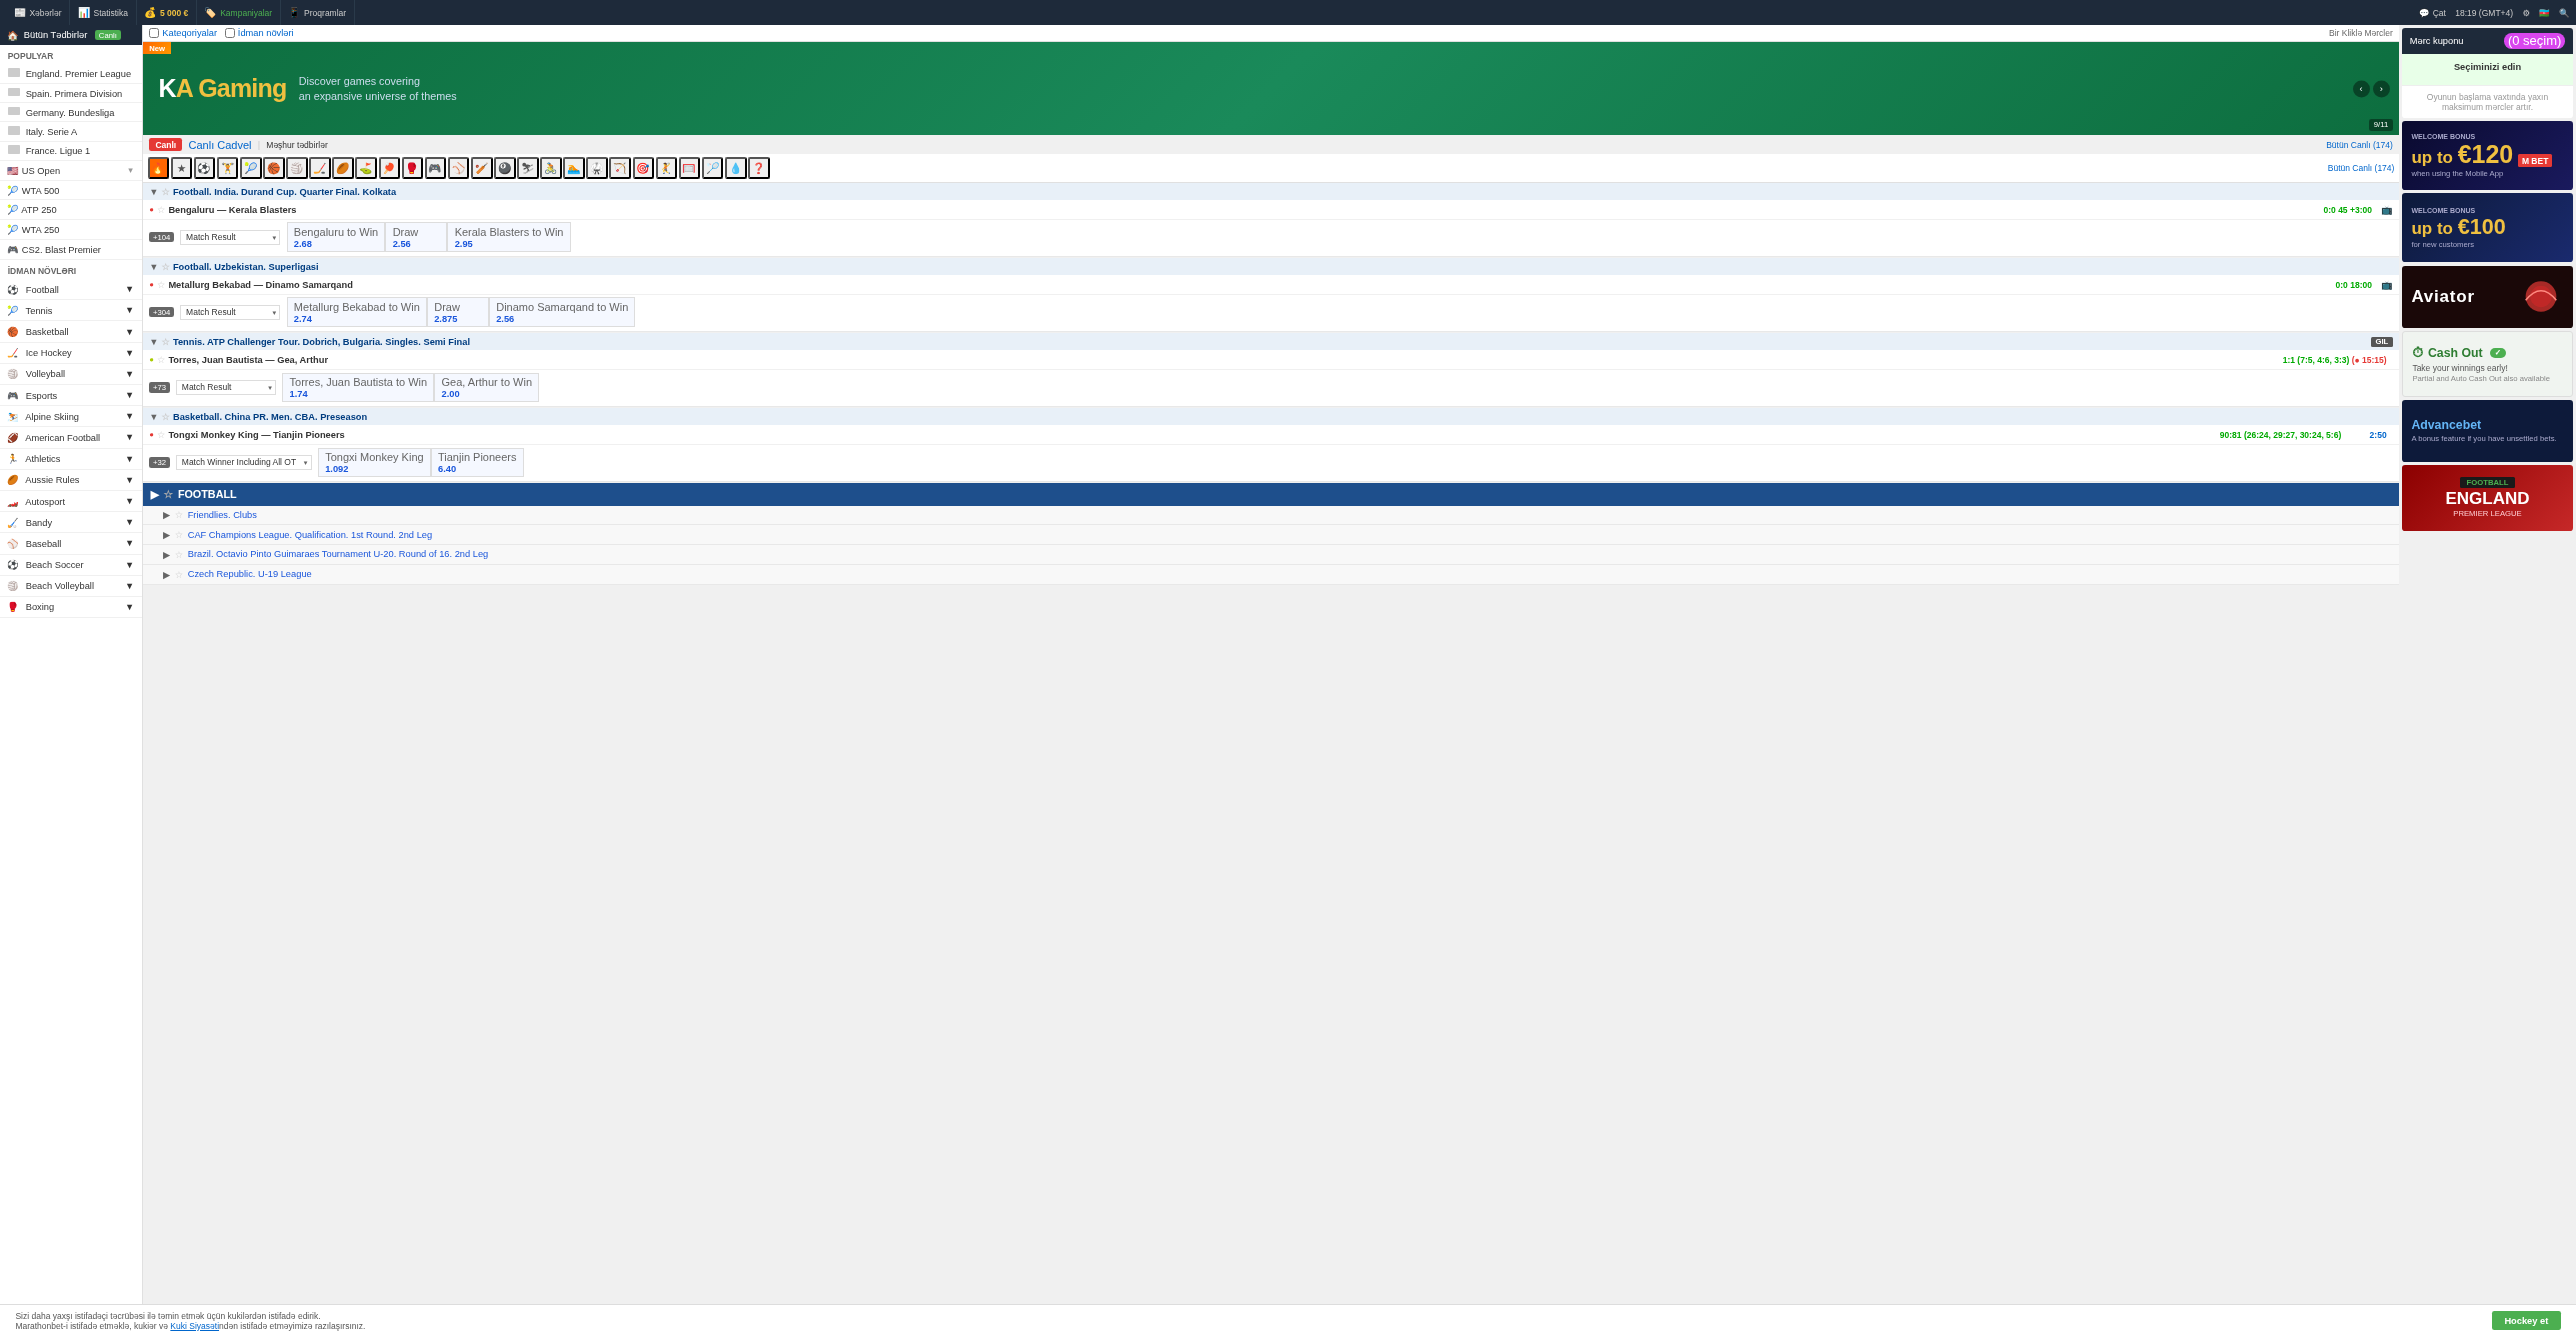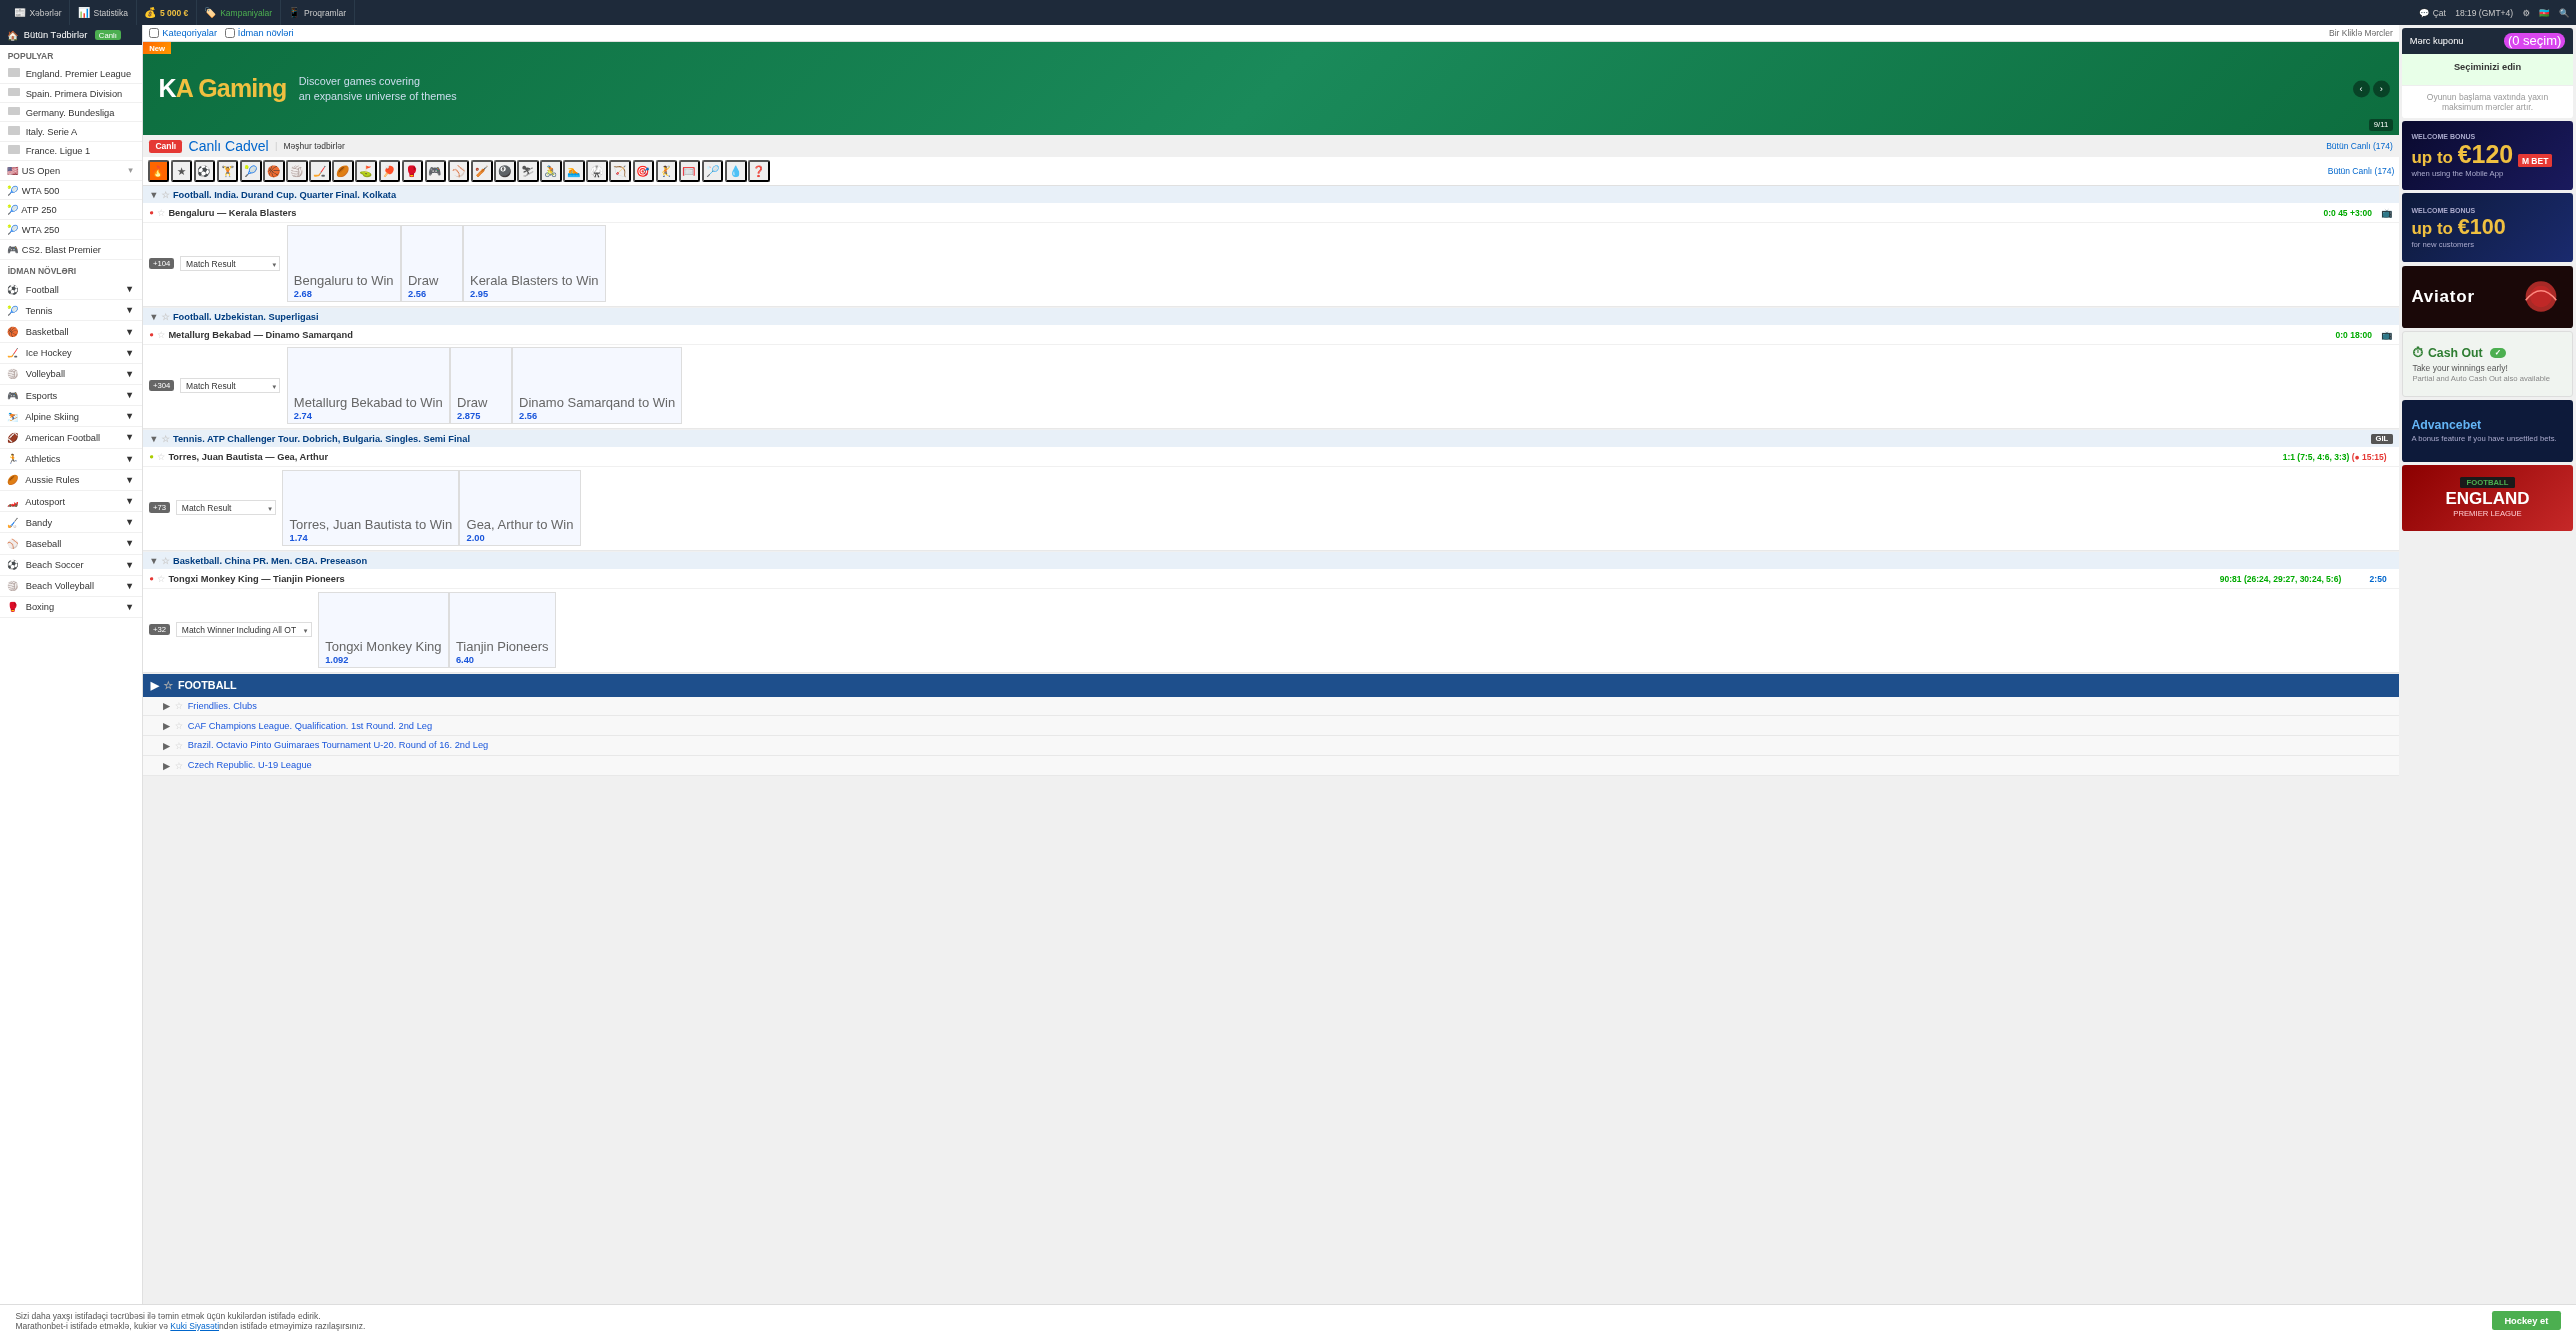--- a/index.html
+++ b/index.html
@@ -62,21 +62,21 @@
     .event-row .star { color: #ccc; margin-right: 3.1px; cursor: pointer; }
     .event-row .teams { font-weight: bold; color: #333; flex: 1; }
     .event-row .score { color: #00aa00; font-weight: bold; margin: 0 6.2px; font-size: 8.5px; }
     .event-row .video-icon { color: #4caf50; font-size: 9.3px; margin-left: 3.1px; }
     .odds-row { display: flex; align-items: center; padding: 2.3px 6.2px 3.9px; background: #fff; border-bottom: 0.8px solid #e8e8e8; }
     .odds-count { background: #666; color: #fff; font-size: 7.7px; padding: 0.8px 3.9px; border-radius: 2.3px; margin-right: 6.2px; }
     .market-select { border: 0.8px solid #ddd; padding: 1.5px 14px 1.5px 4.6px; font-size: 8.5px; background: #fff; cursor: pointer; color: #333; appearance: none; -webkit-appearance: none; min-width: 100px; }
     .market-select-wrap { position: relative; display: inline-block; margin-right: 6.2px; }
     .market-select-wrap::after { content: '▼'; position: absolute; right: 3.1px; top: 50%; transform: translateY(-50%); font-size: 6.2px; color: #666; pointer-events: none; }
     .odds-btn { border: 0.8px solid #ddd; background: #f5f8ff; padding: 2.3px 6.2px; font-size: 8.5px; cursor: pointer; min-width: 62px; display: flex; flex-direction: column; align-items: flex-start; gap: 0.8px; color: #333; }
-    .odds-btn .odd-label { font-size: 13px; color: #666; margin-top: 44px; }
+    .odds-btn .odd-label { font-size: 11px; color: #666; }
     .odds-btn .odd-value { font-weight: bold; color: #1a56db; font-size: 9.3px; }
 
     
     .section-header-blue { display: flex; align-items: center; padding: 4.6px 7.7px; background: #1e4f8c; color: #fff; font-size: 10.8px; font-weight: bold; }
     .section-header-blue .collapse-icon { margin-right: 4.6px; cursor: pointer; }
     .section-header-blue .star { color: #aaa; margin-right: 4.6px; cursor: pointer; }
     .competition-row { display: flex; align-items: center; padding: 3.9px 7.7px 3.9px 20px; background: #f8f8f8; border-bottom: 0.8px solid #e8e8e8; font-size: 9.3px; color: #1a56db; cursor: pointer; }
     .competition-row .comp-collapse { margin-right: 4.6px; color: #666; }
     .competition-row .comp-star { color: #ccc; margin-right: 4.6px; cursor: pointer; }
 
@@ -281,21 +281,21 @@
       </div>
       <div class="banner-counter">9/11</div>
       <div class="banner-arrows">
         <button class="banner-arrow">‹</button>
         <button class="banner-arrow">›</button>
       </div>
     </div>
 
     <div class="live-header">
       <span class="live-badge-red">Canlı</span>
-      <span style="color:#0066cc; cursor:pointer; font-size:14px;">Canlı Cadvel</span>
+      <span style="color:#0066cc; cursor:pointer; font-size:11px;">Canlı Cadvel</span>
       <span style="margin: 0 6.2px; color:#ccc;">|</span>
       <span style="color:#333; font-size:8.5px; cursor:pointer;">Məşhur tədbirlər</span>
       <a class="popular-events-link">Bütün Canlı (174)</a>
     </div>
 
     <div class="sport-icons-bar">
       <button class="sport-icon-btn active" title="Hot">🔥</button>
       <button class="sport-icon-btn" title="Favorites">★</button>
       <button class="sport-icon-btn" title="Football">⚽</button>
       <button class="sport-icon-btn" title="Fitness">🏋</button>

